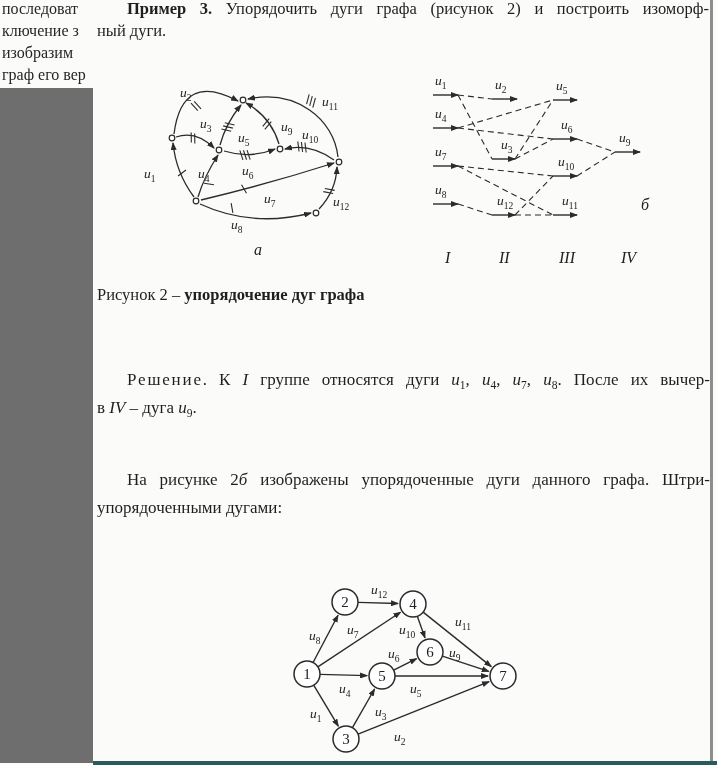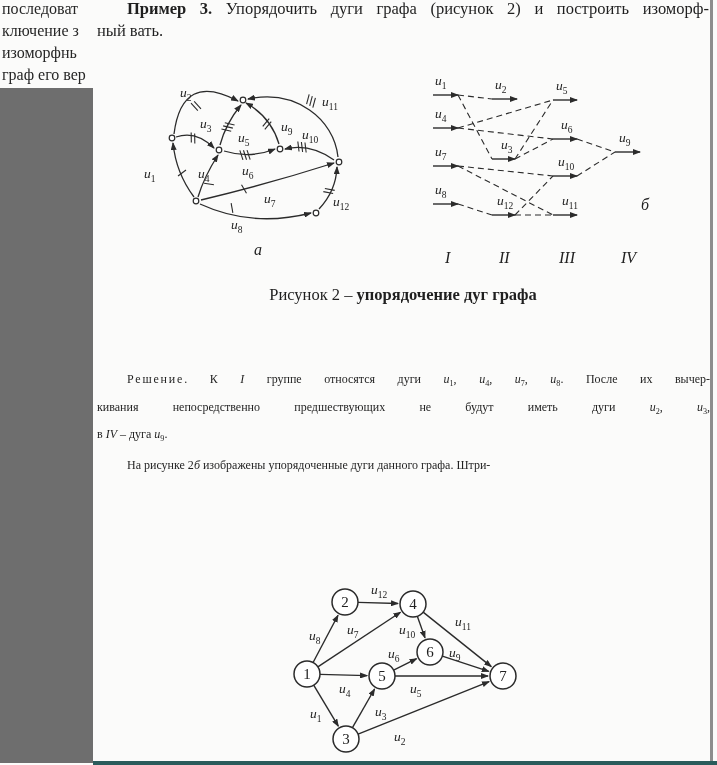--- a/index.html
+++ b/index.html
@@ -11,52 +11,52 @@
   .abs{position:absolute;}
   .side-frag{
     left:2px;top:-2px;width:90px;height:88px;overflow:hidden;
     font-size:16px;line-height:22px;white-space:nowrap;color:#262626;
   }
   .gray-strip{left:0;top:88px;width:93px;height:675px;background:#6e6e6e;}
   .right-line{left:710px;top:0;width:3px;height:765px;background:#8d8d8d;}
   .teal-bar{left:93px;top:761px;width:624px;height:4px;background:#2a5b5b;}
   .intro{left:97px;top:-2px;width:612px;font-size:16.5px;line-height:22px;}
   .caption{left:97px;top:281px;width:612px;font-size:16.5px;line-height:28px;}
-  .caption .tline{text-align:center;}
-  .para{left:97px;width:613px;font-size:12px;line-height:27.5px;}
+  .caption .tline{text-align:left;}
+  .para{left:97px;width:613px;font-size:17px;line-height:27.5px;}
   .para1{top:366px;}
-  .para2{top:452px;}
+  .para2{top:466px;}
   .indent-first .tline:first-child{text-indent:30px;}
   .justify-lines .tline:not(:last-child){text-align:justify;text-align-last:justify;}
   .tline{white-space:normal;}
   .tline sub{font-size:0.68em;line-height:0;}
   .sp{letter-spacing:1.8px;}
   svg{position:absolute;overflow:visible;}
   svg text{font-family:"Liberation Serif","DejaVu Serif",serif;fill:#222;}
   .mlab tspan.b{font-style:italic;font-size:13.5px;}
   .mlab tspan.s{font-size:9.5px;}
   .itlab{font-style:italic;font-size:16px;}
   .numlab{font-size:15px;}
 </style>
 </head>
 <body>
 
 <div class="abs side-frag">
     <div class="tline">последоват</div>
     <div class="tline">ключение з</div>
-    <div class="tline">изоморфнь</div>
+    <div class="tline">изобразим</div>
     <div class="tline">граф его вер</div>
   </div>
 <div class="abs gray-strip"></div>
 <div class="abs right-line"></div>
 <div class="abs teal-bar"></div>
 
 <div class="abs intro justify-lines indent-first">
     <div class="tline"><b>Пример 3.</b> Упорядочить дуги графа (рисунок 2) и построить изоморф-</div>
-    <div class="tline">ный вать.</div>
+    <div class="tline">ный дуги.</div>
   </div>
 
 <svg class="abs" style="left:130px;top:85px" width="290" height="180" viewBox="0 0 290 180">
     <defs>
       <marker id="arrA" markerWidth="8" markerHeight="6" refX="7" refY="3" orient="auto" markerUnits="userSpaceOnUse">
         <path d="M0,0 L8,3 L0,6 Z" fill="#2b2b2b"></path>
       </marker>
     </defs>
     <path d="M64,112 Q46,88 43,58" fill="none" stroke="#2b2b2b" stroke-width="1.3" marker-end="url(#arrA)"></path>
     <path d="M44,49 Q52,-14 108,16" fill="none" stroke="#2b2b2b" stroke-width="1.3" marker-end="url(#arrA)"></path>
@@ -165,26 +165,26 @@
     <text x="196" y="193" class="itlab" font-size="17">IV</text>
     <text x="216" y="140" class="itlab" font-size="17">б</text>
   </svg>
 
 <div class="abs caption">
     <div class="tline">Рисунок 2 – <b>упорядочение дуг графа</b></div>
   </div>
 
 <div class="abs para para1 justify-lines indent-first">
     <div class="tline"><span class="sp">Решение</span>. К <i>I</i> группе относятся дуги <i>u</i><sub>1</sub>, <i>u</i><sub>4</sub>, <i>u</i><sub>7</sub>, <i>u</i><sub>8</sub>. После их вычер-</div>
-    <div class="tline">кивания непосредственно предшествующих не будут иметь дуги <i>u</i><sub>2</sub>, <i>u</i><sub>3</sub>,</div>
     <div class="tline">в <i>IV</i> – дуга <i>u</i><sub>9</sub>.</div>
   </div>
 
 <div class="abs para para2 justify-lines indent-first">
     <div class="tline">На рисунке 2<i>б</i> изображены упорядоченные дуги данного графа. Штри-</div>
+    <div class="tline">упорядоченными дугами:</div>
   </div>
 
 <svg class="abs" style="left:285px;top:578px" width="260" height="182" viewBox="0 0 260 182">
     <defs>
       <marker id="arrC" markerWidth="8" markerHeight="6" refX="7" refY="3" orient="auto" markerUnits="userSpaceOnUse">
         <path d="M0,0 L8,3 L0,6 Z" fill="#2b2b2b"></path>
       </marker>
     </defs>
     <line x1="28.0678620542556" y1="84.5029982129894" x2="52.99862070662816" y2="37.26577129270454" stroke="#2b2b2b" stroke-width="1.4" marker-end="url(#arrC)"></line>
     <text x="24" y="62" class="mlab"><tspan class="b">u</tspan><tspan class="s" dy="3.5">8</tspan></text>

